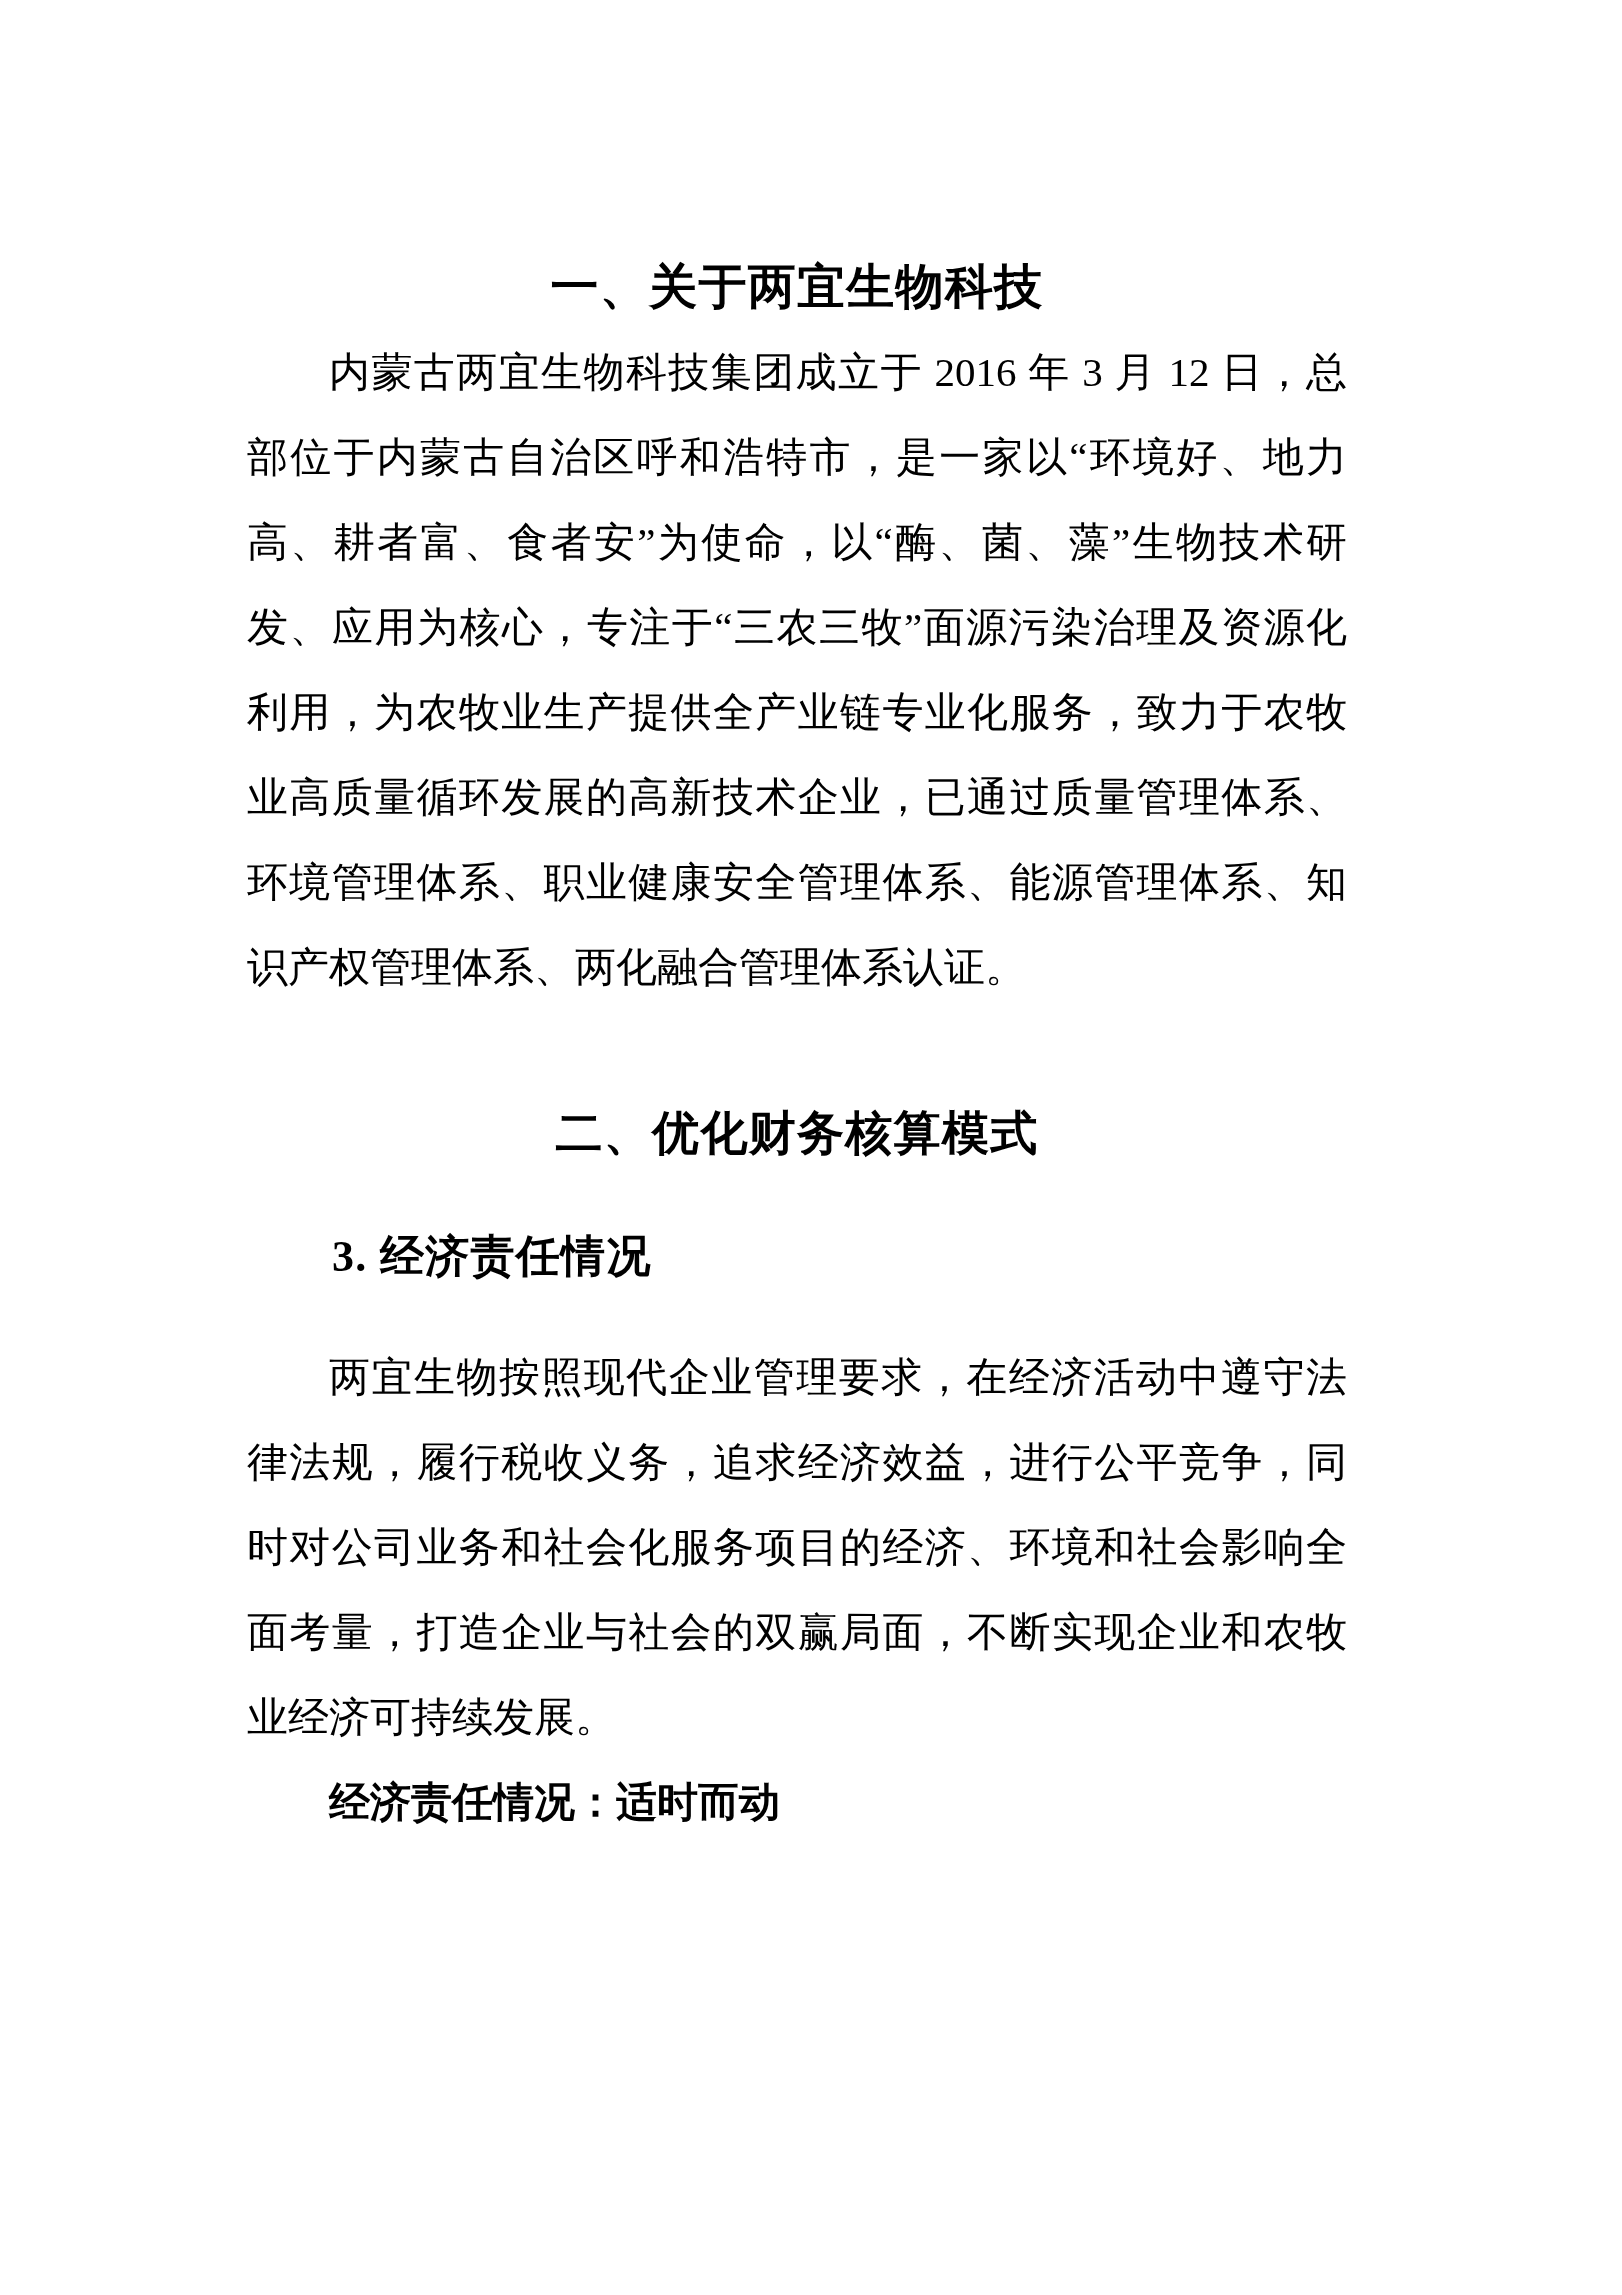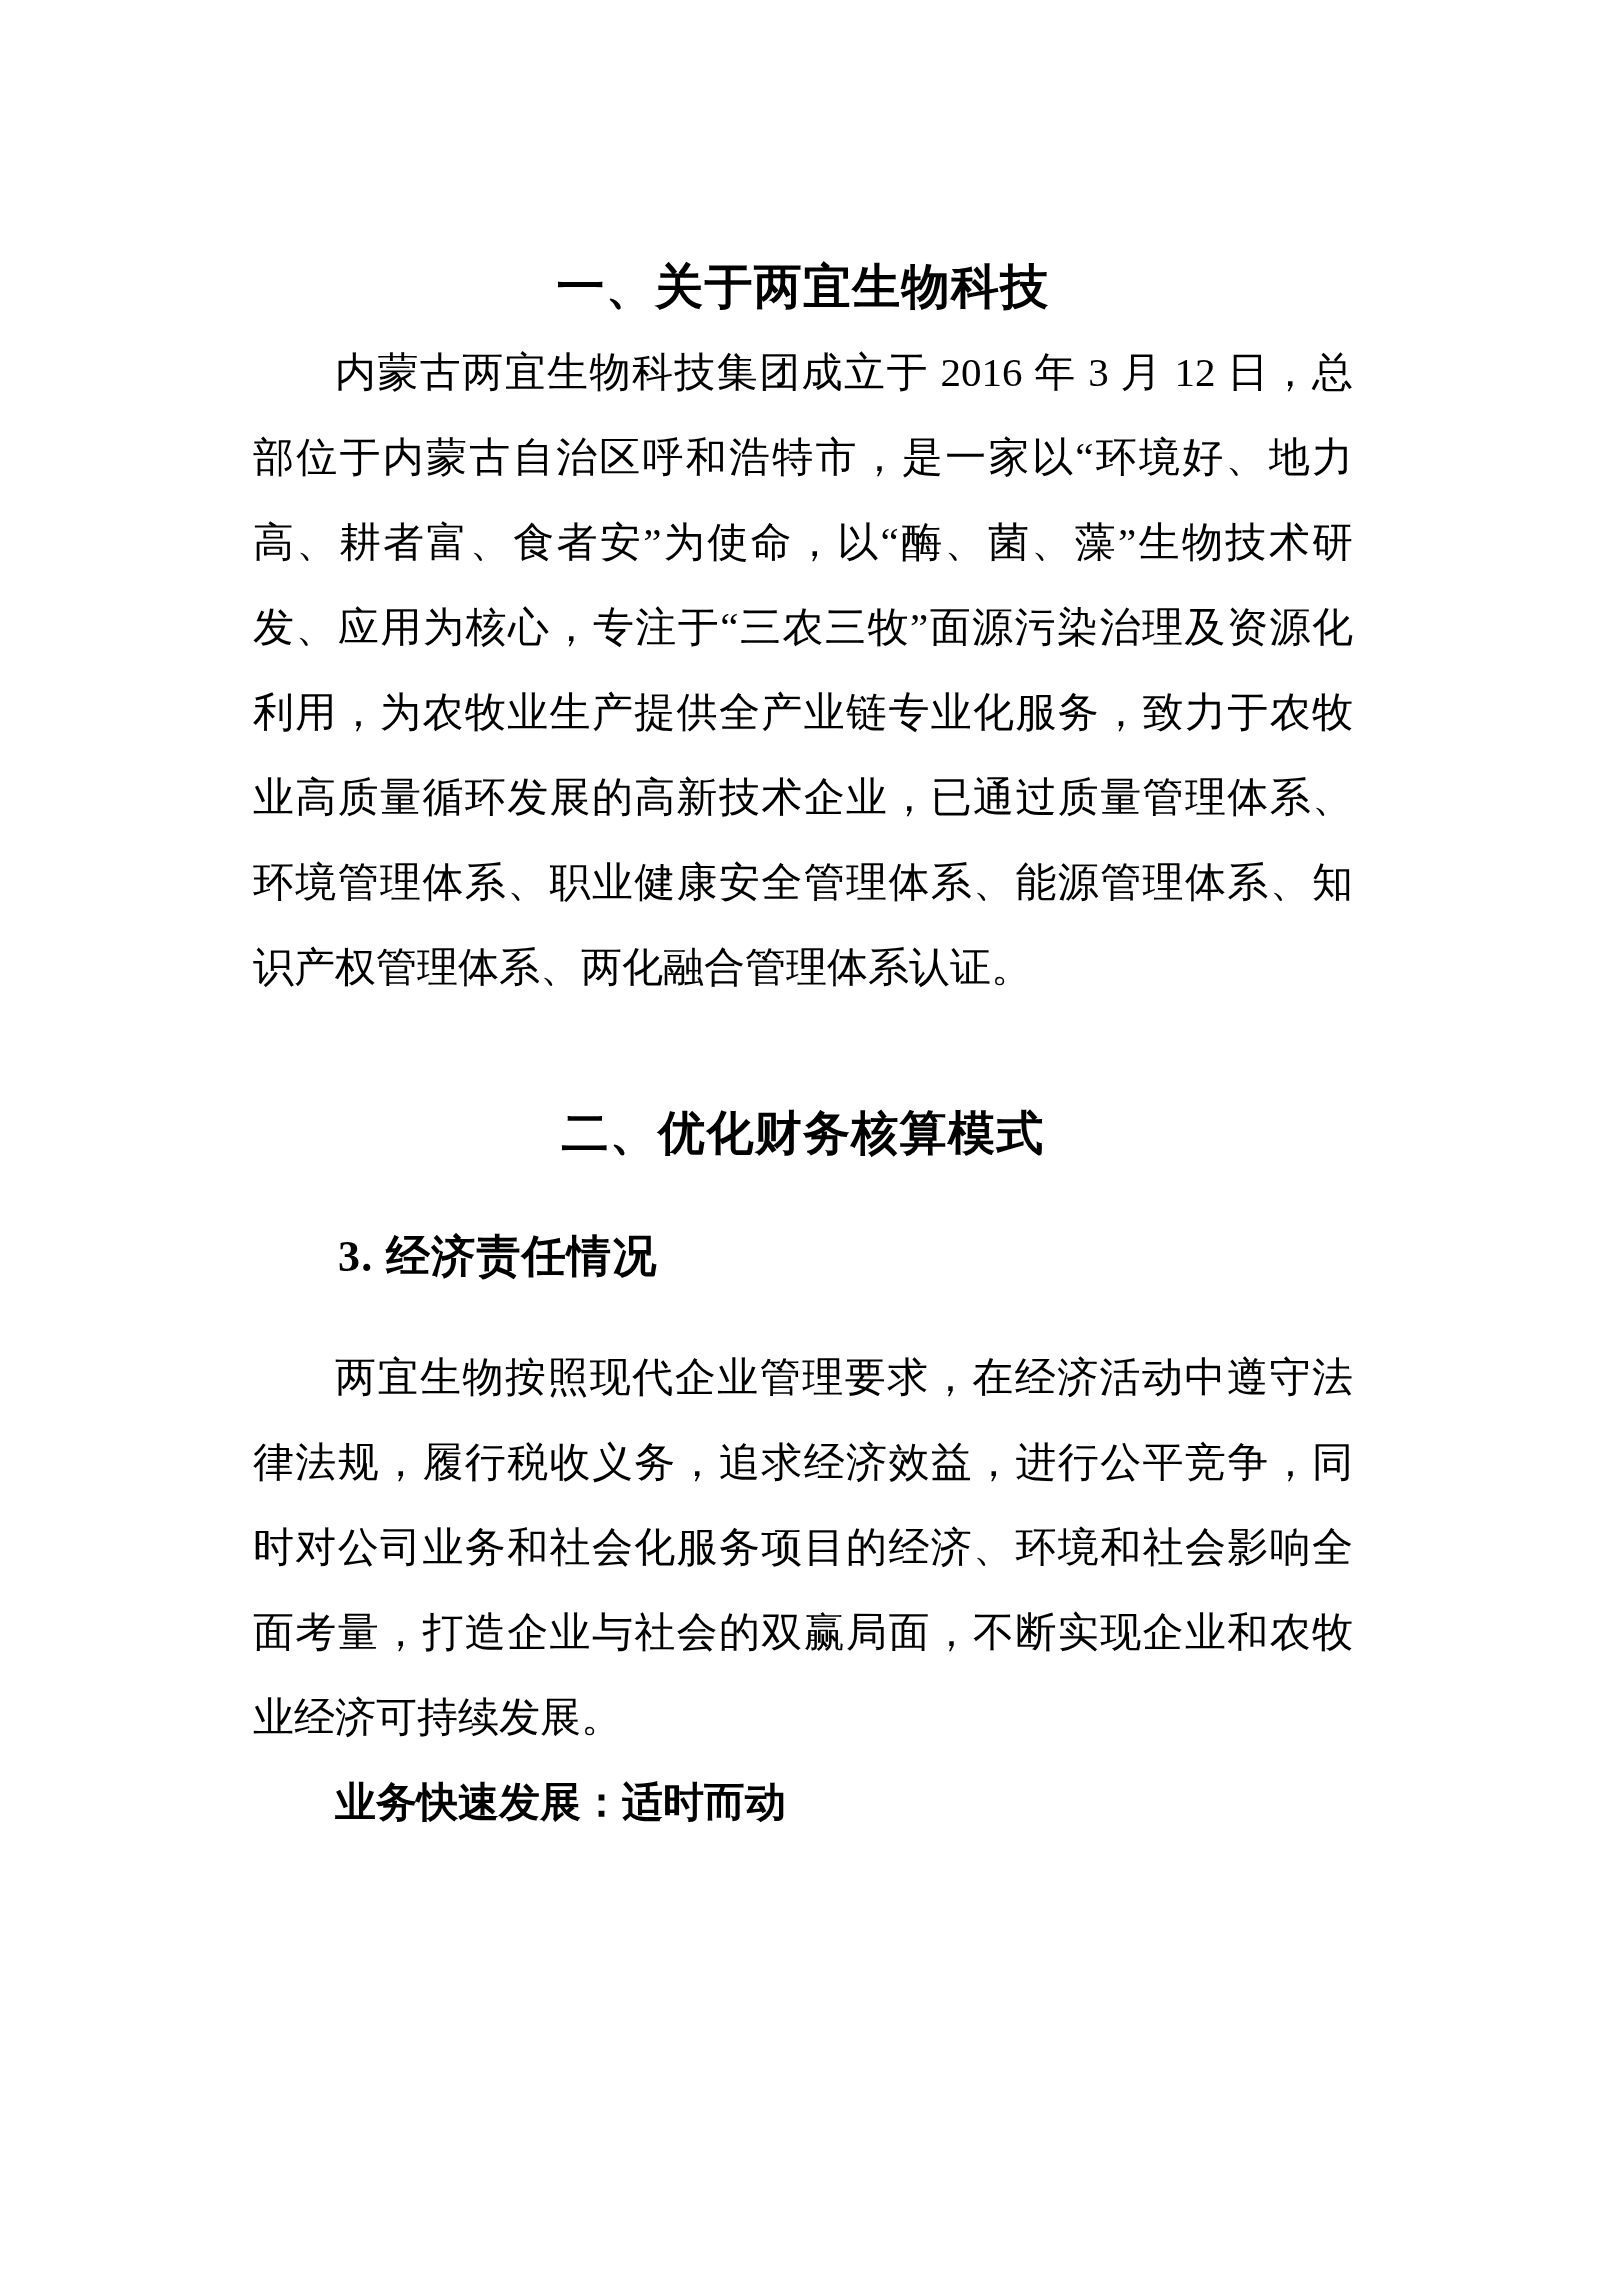--- a/index.html
+++ b/index.html
@@ -10,21 +10,20 @@
   .page {
     position: relative;
     width: 1596px;
     height: 2295px;
     background: #ffffff;
     color: #000000;
     font-family: "Liberation Serif", "DejaVu Serif", serif;
     box-sizing: border-box;
     padding: 262px 249px 0 247px;
     overflow: hidden;
-    margin-left: 6px;
   }
   .h1 {
     margin: 0;
     font-size: 48px;
     line-height: 49px;
     font-weight: bold;
     text-align: center;
     letter-spacing: 1.3px;
   }
   .body {
@@ -67,17 +66,17 @@
   <h1 class="h1">一、关于两宜生物科技</h1>
 
   <p class="body p1">内蒙古两宜生物科技集团成立于 2016 年 3 月 12 日，总部位于内蒙古自治区呼和浩特市，是一家以“环境好、地力高、耕者富、食者安”为使命，以“酶、菌、藻”生物技术研发、应用为核心，专注于“三农三牧”面源污染治理及资源化利用，为农牧业生产提供全产业链专业化服务，致力于农牧业高质量循环发展的高新技术企业，已通过质量管理体系、环境管理体系、职业健康安全管理体系、能源管理体系、知识产权管理体系、两化融合管理体系认证。</p>
 
   <h2 class="h2">二、优化财务核算模式</h2>
 
   <h3 class="h3">3. 经济责任情况</h3>
 
   <p class="body p2">两宜生物按照现代企业管理要求，在经济活动中遵守法律法规，履行税收义务，追求经济效益，进行公平竞争，同时对公司业务和社会化服务项目的经济、环境和社会影响全面考量，打造企业与社会的双赢局面，不断实现企业和农牧业经济可持续发展。</p>
 
-  <p class="body lead">业务快速发展：适时而动</p>
+  <p class="body lead">经济责任情况：适时而动</p>
 
 
 </div>
 
 
 </body></html>

